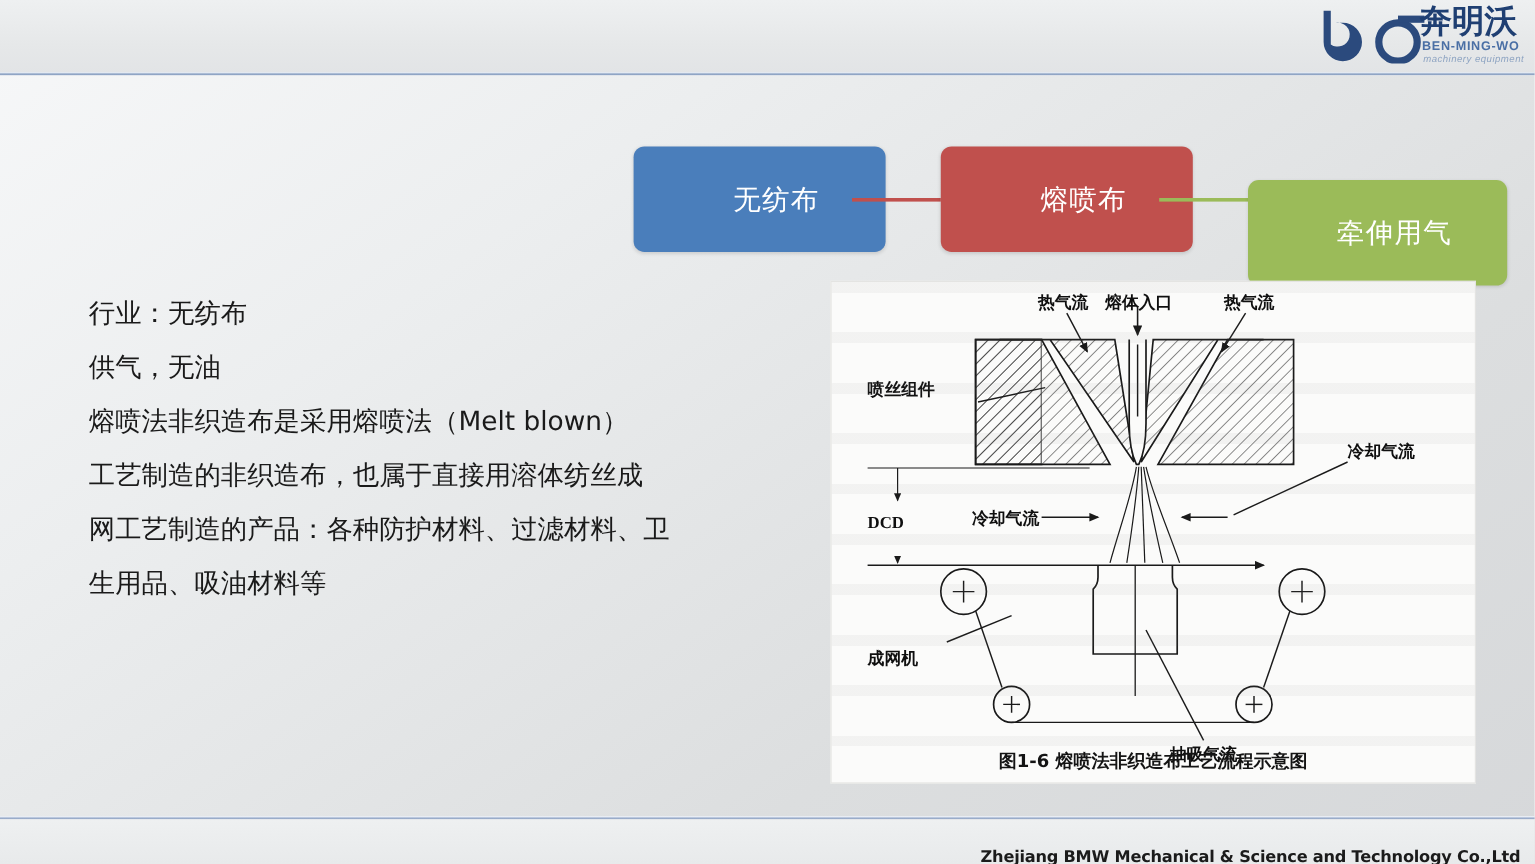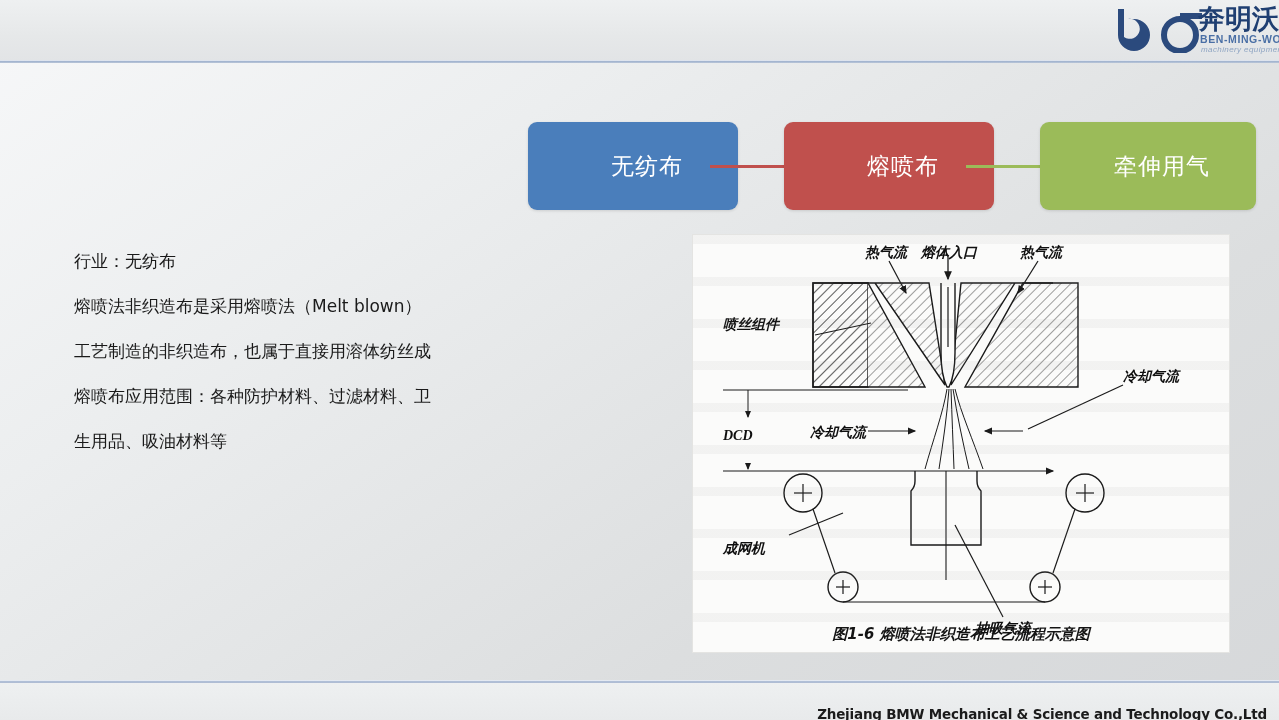--- a/index.html
+++ b/index.html
@@ -32,21 +32,21 @@
   .header-rule {
     position: absolute;
     left: 0; top: 60px;
     width: 1279px; height: 3px;
     background: linear-gradient(180deg, #ffffff 0%, #aebed6 40%, #8fa4c4 70%, #dfe4ec 100%);
   }
 
   
   .logo {
     position: absolute;
-    right: 1px; top: 3px;
+    right: 16px; top: 3px;
     width: 168px; height: 55px;
   }
   .logo-bo {
     position: absolute;
     left: 0; top: 2px;
     width: 96px; height: 48px;
   }
   .logo-cn {
     position: absolute;
     left: 88px; top: 1px;
@@ -107,53 +107,52 @@
     color: #ffffff;
     font-size: 23px;
     letter-spacing: 1px;
     box-shadow: 0 1px 3px rgba(0,0,0,0.12);
     font-family: "DejaVu Sans", sans-serif;
     white-space: nowrap;
     padding-left: 28px;
   }
   .box-a { left: 0px;   width: 182px; background: #4a7ebb; }
   .box-b { left: 256px; width: 182px; background: #c0504d; }
-  .box-c { left: 512px; width: 188px; background: #9bbb59; }
+  .box-c { left: 512px; width: 188px; background: #9bbb59; margin-top: 28px; }
 
   .flow-line {
     position: absolute;
     top: 43px;
     height: 3px;
   }
   .line-red   { left: 182px; width: 74px; background: #c0504d; }
   .line-green { left: 438px; width: 74px; background: #9bbb59; }
 
   
   .body-text {
     position: absolute;
     left: 74px; top: 239px;
     width: 600px;
   }
   .body-line {
-    font-size: 17px;
+    font-size: 22px;
     line-height: 45px;
     color: #1a1a1a;
     white-space: nowrap;
     font-family: "DejaVu Sans", sans-serif;
   }
 
   
   .figure {
     position: absolute;
     left: 692px; top: 234px;
     width: 536px; height: 417px;
     background: #fbfbfa;
     border: 1px solid #e4e4e2;
     overflow: hidden;
-    font-style: italic;
   }
   .figure svg { display: block; }
   .fig-ghost {
     position: absolute;
     inset: 0;
     opacity: 0.12;
     background:
       repeating-linear-gradient(180deg, rgba(120,120,120,0.55) 0px, rgba(120,120,120,0.55) 9px, rgba(255,255,255,0) 9px, rgba(255,255,255,0) 42px);
     pointer-events: none;
   }
@@ -215,23 +214,24 @@
   <div class="flow">
     <div class="flow-box box-a">无纺布</div>
     <div class="flow-line line-red"></div>
     <div class="flow-box box-b">熔喷布</div>
     <div class="flow-line line-green"></div>
     <div class="flow-box box-c">牵伸用气</div>
   </div>
 
   <div class="body-text">
     <div class="body-line">行业：无纺布</div>
+    <div class="body-line">供气，无油</div>
     <div class="body-line">熔喷法非织造布是采用熔喷法（Melt blown）</div>
     <div class="body-line">工艺制造的非织造布，也属于直接用溶体纺丝成</div>
-    <div class="body-line">熔喷布应用范围：各种防护材料、过滤材料、卫</div>
+    <div class="body-line">网工艺制造的产品：各种防护材料、过滤材料、卫</div>
     <div class="body-line">生用品、吸油材料等</div>
   </div>
 
   <div class="figure">
     <div class="fig-ghost"></div>
     <svg width="536" height="417" viewBox="0 0 536 417">
       <defs>
         <pattern id="hatch" width="7" height="7" patternTransform="rotate(45)" patternUnits="userSpaceOnUse">
           <line x1="0" y1="0" x2="0" y2="7" stroke="#2a2a2a" stroke-width="0.9"></line>
         </pattern>

